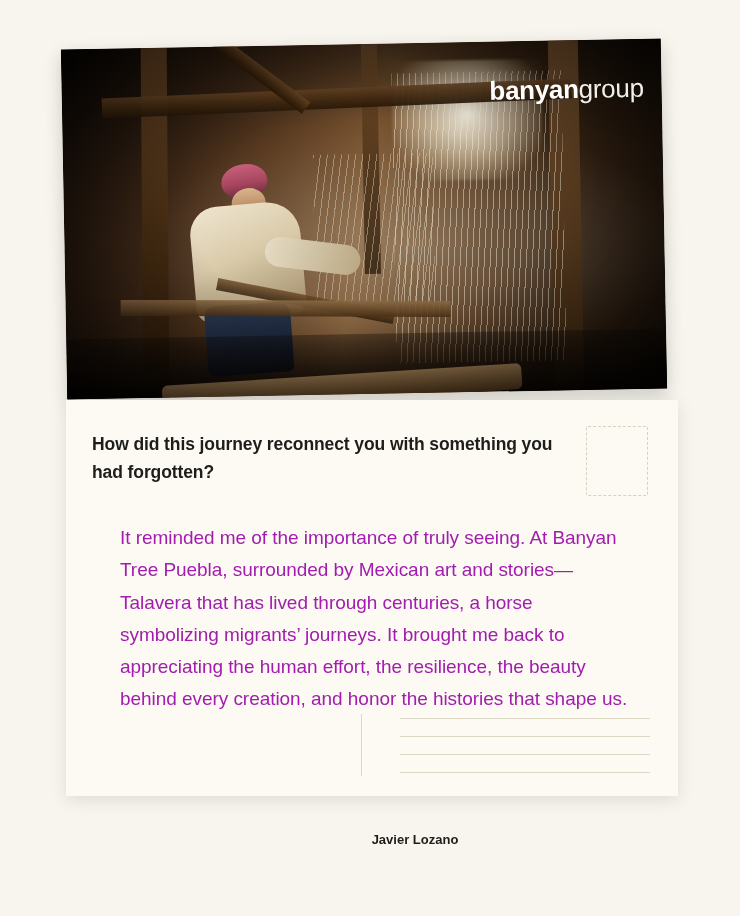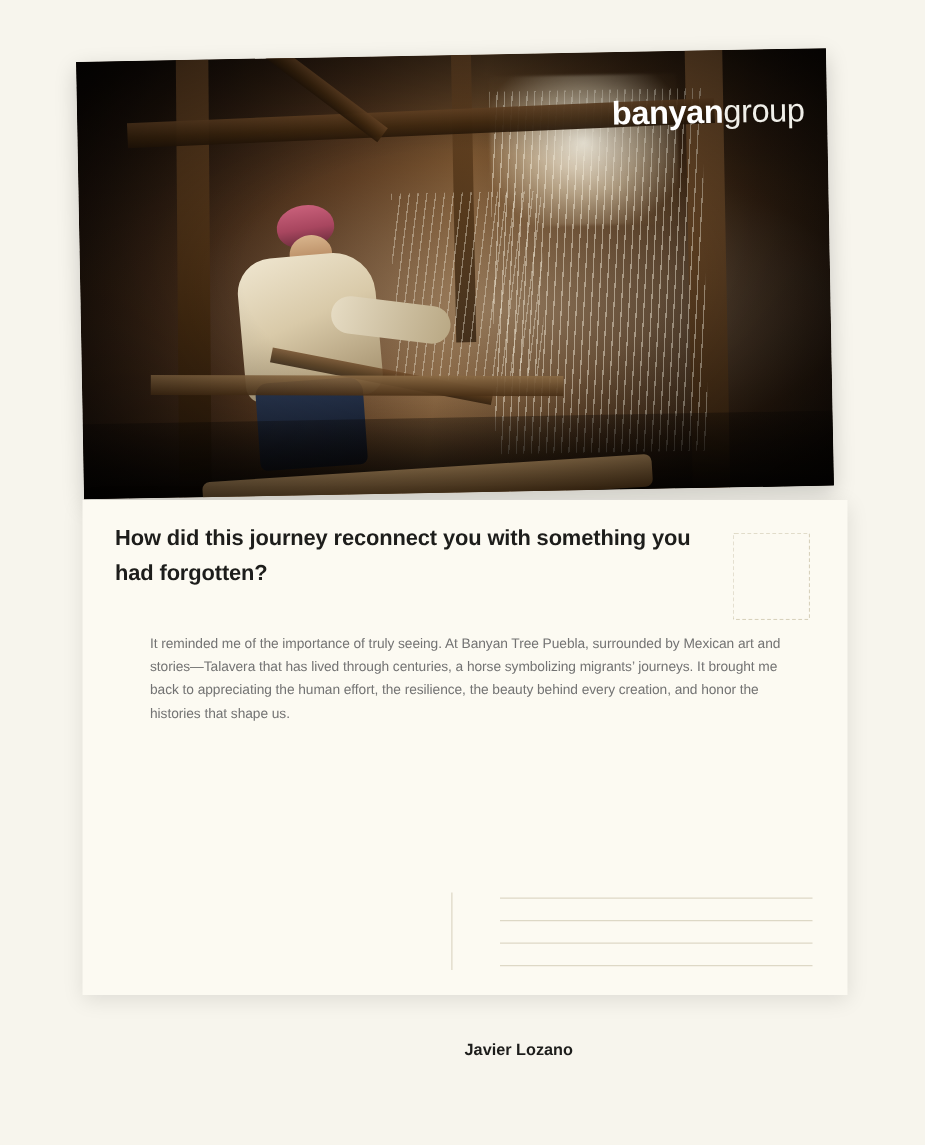--- a/index.html
+++ b/index.html
@@ -147,21 +147,21 @@
     top: 400px;
     width: 612px;
     height: 396px;
     background: #fcfaf2;
     box-shadow: 0 4px 16px rgba(0,0,0,0.10);
   }
 
   .question {
     position: absolute;
     left: 26px;
-    top: 16px;
+    top: 30px;
     width: 470px;
     font-size: 17.5px;
     font-weight: 700;
     line-height: 1.62;
     color: #1d1d1b;
     letter-spacing: -0.1px;
   }
 
   .stamp {
     position: absolute;
@@ -170,25 +170,25 @@
     width: 60px;
     height: 68px;
     border: 1px dashed #d8d2bd;
     border-radius: 2px;
     background: #fcfaf2;
   }
 
   .answer {
     position: absolute;
     left: 54px;
-    top: 106px;
+    top: 122px;
     width: 512px;
-    font-size: 11px;
+    font-size: 19px;
     line-height: 1.70;
-    color: #737373;
+    color: #a21caf;
     letter-spacing: -0.05px;
   }
 
   .divider-v {
     position: absolute;
     left: 295px;
     top: 314px;
     width: 1px;
     height: 62px;
     background: #ddd8c6;

